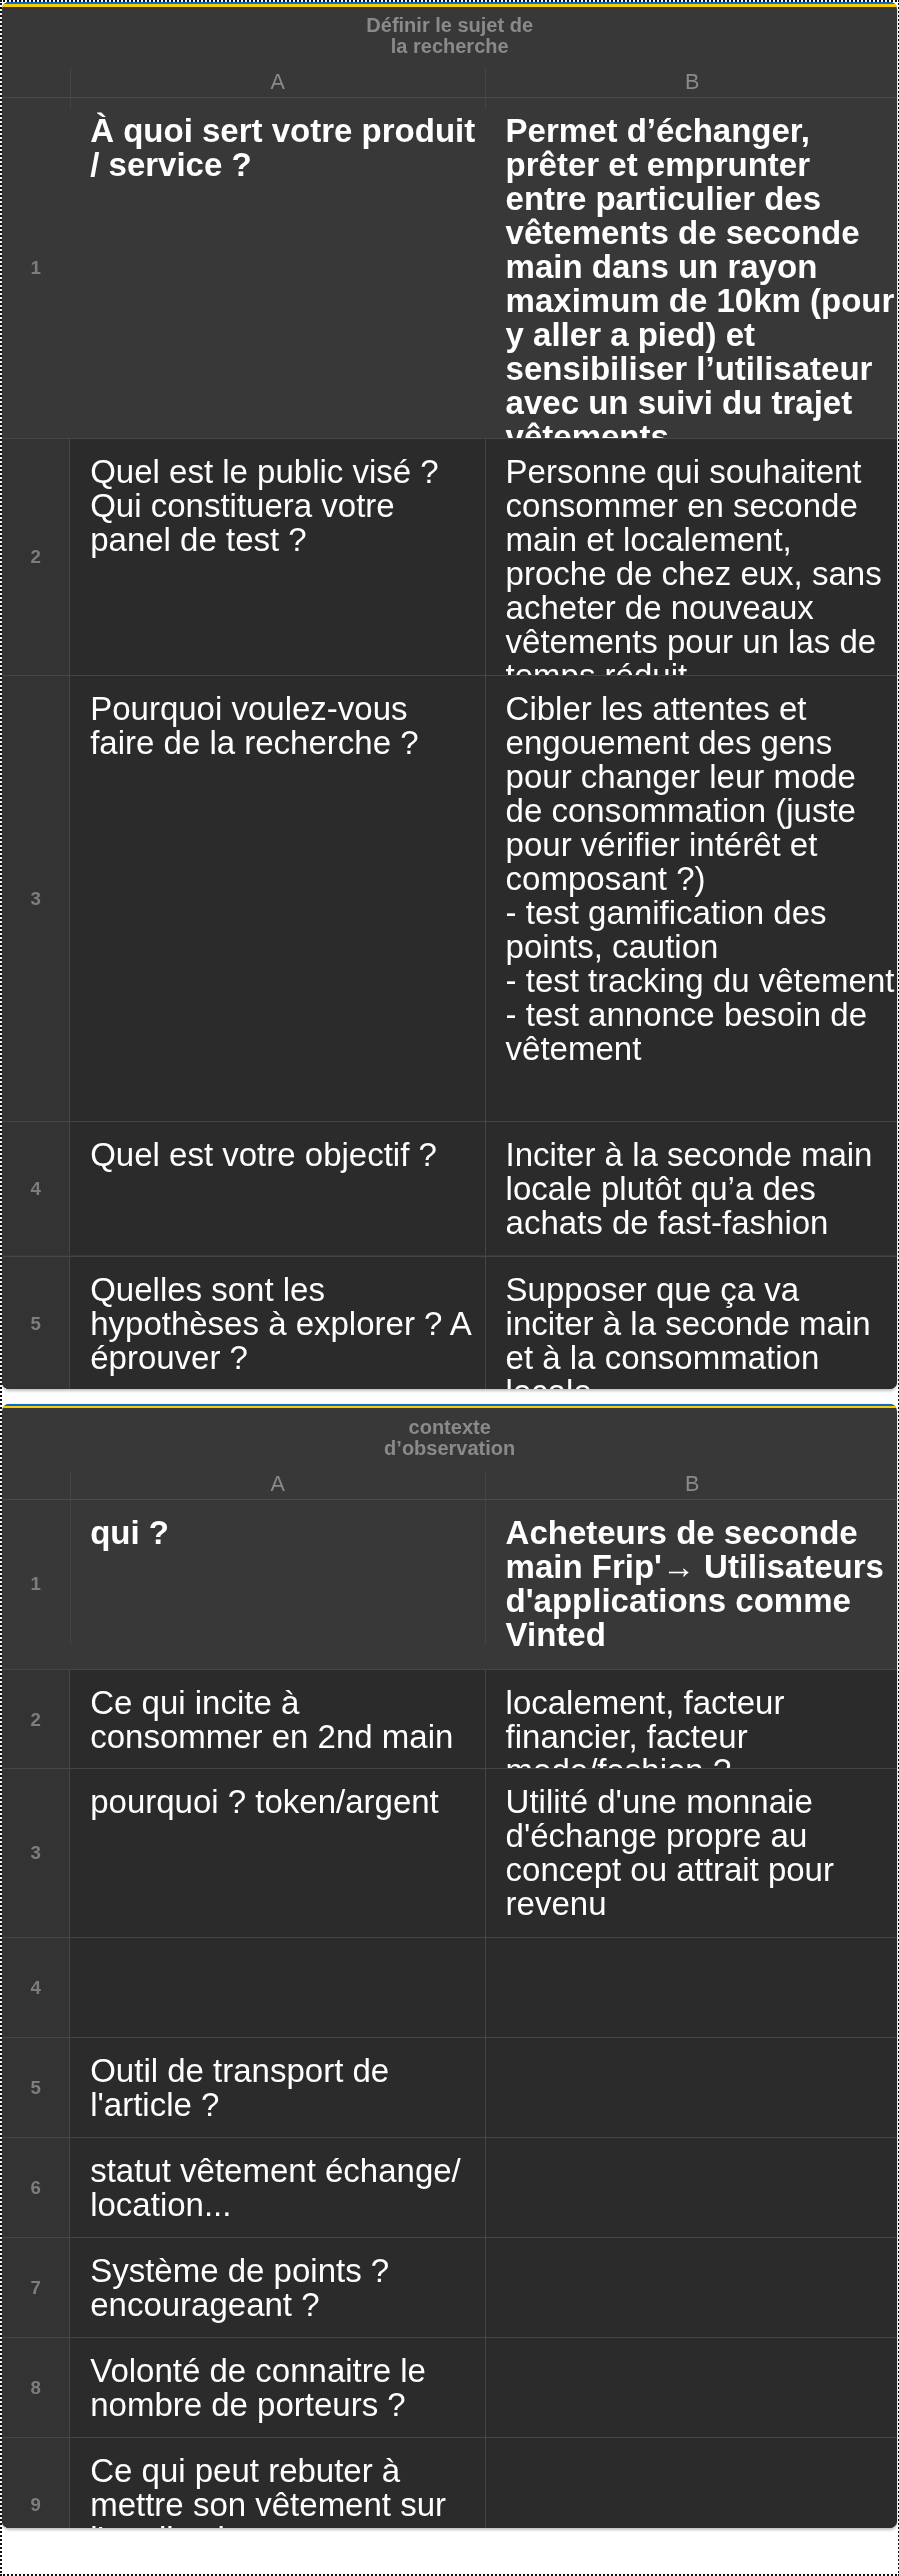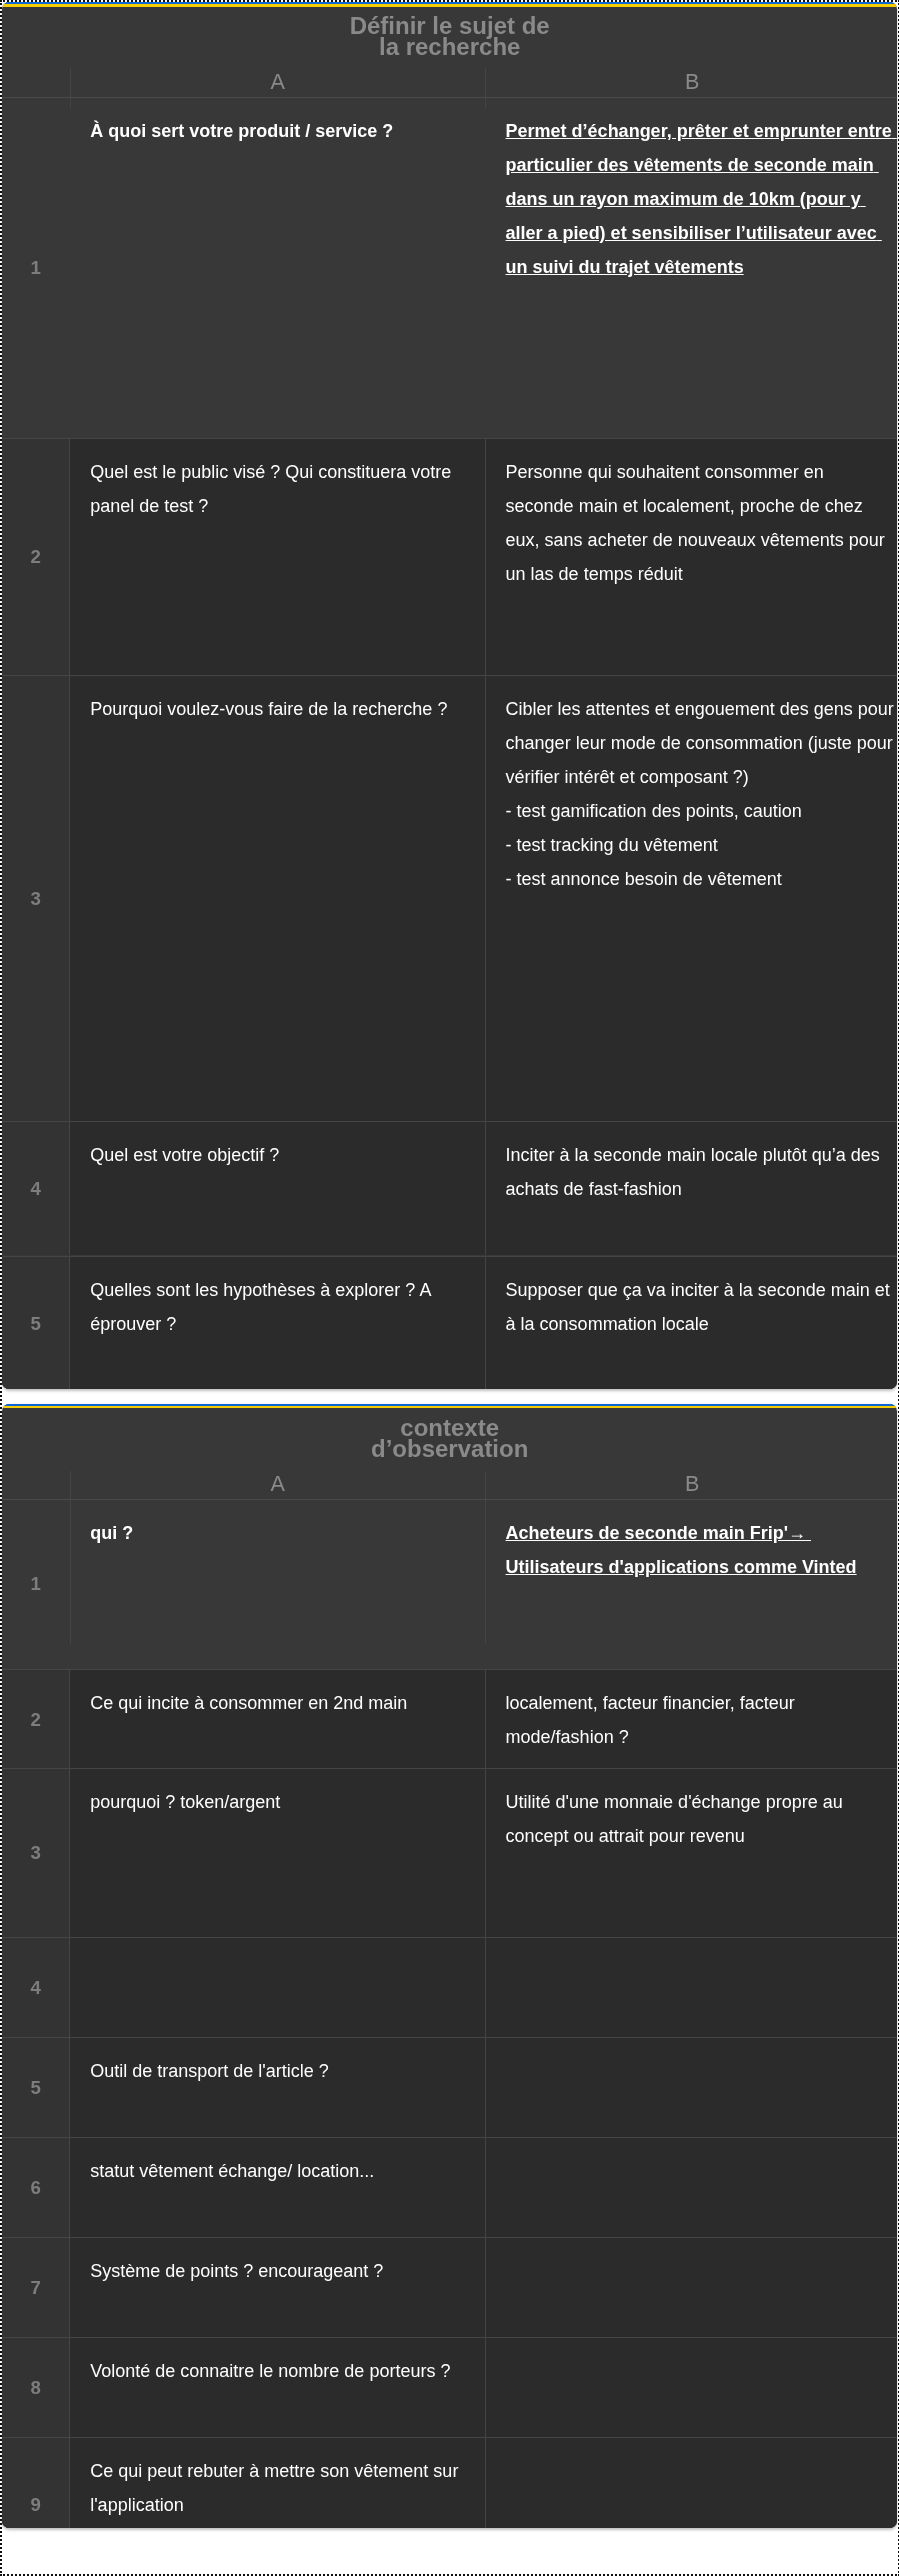--- a/index.html
+++ b/index.html
@@ -19,21 +19,21 @@
     background:#383838;
     border-radius:7.2px;
     overflow:hidden;
     box-shadow:0 1.4px 2.9px rgba(0,0,0,0.25);
   }
   .stripe-blue { height:2.2px; background:#0b67d4; }
   .stripe-yellow { height:2.2px; background:#f5cc00; }
   .sheet-title {
     position:absolute; left:0; right:0;
     text-align:center; color:#8a8a8a;
-    font-size:24px; line-height:21px; font-weight:bold;
+    font-size:20px; line-height:21px; font-weight:bold;
   }
   .col-letters { position:absolute; left:0; right:0; height:29px; }
   .col-letter {
     position:absolute; top:0; color:#8a8a8a; font-size:21.6px; line-height:29px;
     text-align:center;
   }
   .grid-vline { position:absolute; width:0.7px; background:#454545; }
   .header-line { position:absolute; left:0; right:0; height:1.4px; background:#4a4a4a; }
 
   .row { position:absolute; left:0; right:0; box-sizing:border-box; }
@@ -42,26 +42,26 @@
   .row .gutter {
     position:absolute; left:0; top:0; bottom:0; width:67px;
     display:flex; align-items:center; justify-content:center;
     color:#7d7d7d; font-size:18.7px; font-weight:bold;
   }
   .row.normal .gutter { background:#333333; border-right:1.4px solid #454545; }
   .row.first .gutter { border-right:0.7px solid transparent; }
   .cell {
     position:absolute; top:0; bottom:0; box-sizing:border-box;
     padding:16px 10px 0 20px;
-    color:#ffffff; font-size:18px; line-height:34px;
+    color:#ffffff; font-size:33px; line-height:34px;
     white-space:pre-wrap; word-wrap:break-word;
   }
   .cell.a { left:68px; width:415px; }
   .cell.b { left:483px; width:414px; border-left:1.4px solid #454545; padding-left:19.4px; padding-right:4.3px; }
-  .row.first .cell.b { border-left:0.7px solid transparent;text-decoration:underline; }
+  .row.first .cell.b { border-left:0.7px solid transparent; }
   .row.first .cell { font-weight:bold; }
   .row.first .divider-top {
     position:absolute; top:0; height:341px; width:0.7px; background:#444;
   }
 </style>
 </head>
 <body>
 
 <div class="frame"></div>
 

